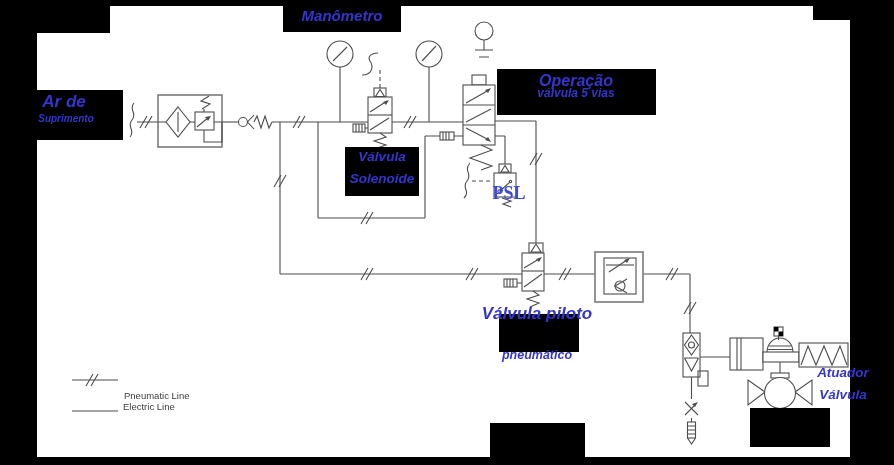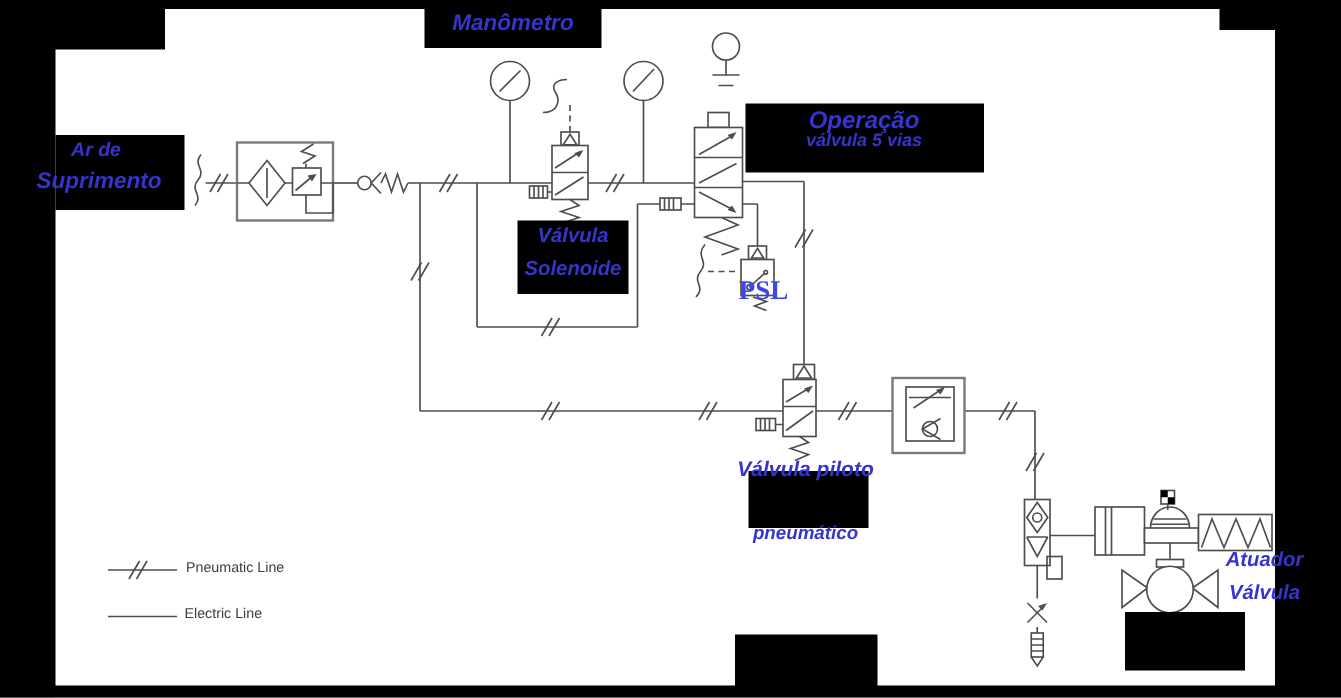--- a/index.html
+++ b/index.html
@@ -12,21 +12,21 @@
   .schematic .body{fill:#ffffff;}
   .schematic .grayframe{stroke:#7a7a7a;stroke-width:1.6;}
   .schematic .head{fill:currentColor;stroke:none;}
   .schematic .dashed{stroke-dasharray:4 3;}
   .schematic .blackfill{fill:#000;stroke:none;}
   .mask{position:absolute;background:var(--mask-black,#000);}
   .lbl{position:absolute;font-weight:bold;font-style:italic;color:var(--label-blue,#3535cd);
        white-space:nowrap;transform:translateX(-50%);line-height:1.1;z-index:5;}
   .lbl.plain{font-style:normal;color:var(--psl-blue,#3d49e0);}
   .legendtext{position:absolute;font-style:normal;font-weight:normal;color:var(--legend-text,#3d3d3d);
-       font-size:9.5px;white-space:nowrap;z-index:5;}
+       font-size:9.5px;white-space:nowrap;z-index:5;margin-top:17px;}
 </style>
 </head>
 <body>
 
 <div class="stage">
 
   <svg class="schematic" width="894" height="465" viewBox="0 0 894 465">
 
     <g>
       <path d="M137,122 H158 M272,122 H463 M280,122 V274 M280,274 H522 M544,274 H595
@@ -199,33 +199,33 @@
   <div class="mask" style="left:37px;top:90px;width:86px;height:50px;"></div>
   <div class="mask" style="left:283px;top:2px;width:118px;height:30px;"></div>
   <div class="mask" style="left:345px;top:147px;width:74px;height:49px;"></div>
   <div class="mask" style="left:497px;top:69px;width:159px;height:46px;"></div>
   <div class="mask" style="left:499px;top:314px;width:80px;height:38px;"></div>
   <div class="mask" style="left:490px;top:423px;width:95px;height:35px;"></div>
   <div class="mask" style="left:750px;top:408px;width:80px;height:39px;"></div>
 
   <div class="lbl" style="left:342px;top:8px;font-size:15px;">Manômetro</div>
 
-  <div class="lbl" style="left:64px;top:93px;font-size:13px;">Ar de</div>
-  <div class="lbl" style="left:66px;top:113px;font-size:15px;">Suprimento</div>
+  <div class="lbl" style="left:64px;top:93px;font-size:17px;">Ar de</div>
+  <div class="lbl" style="left:66px;top:113px;font-size:10px;">Suprimento</div>
 
   <div class="lbl" style="left:382px;top:150px;font-size:13.5px;">Válvula</div>
   <div class="lbl" style="left:382px;top:172px;font-size:13.5px;text-align:right;">Solenoide</div>
 
   <div class="lbl" style="left:576px;top:72px;font-size:16px;">Operação</div>
   <div class="lbl" style="left:576px;top:87px;font-size:12px;">válvula 5 vias</div>
 
   <div class="lbl plain" style="left:509px;top:184px;font-size:18px;font-family:Liberation Serif, serif;">PSL</div>
 
-  <div class="lbl" style="left:537px;top:305px;font-size:14px;">Válvula piloto</div>
+  <div class="lbl" style="left:537px;top:305px;font-size:17px;">Válvula piloto</div>
   <div class="lbl" style="left:537px;top:325px;font-size:12.5px;margin-top:24px;">pneumático</div>
 
   <div class="lbl" style="left:843px;top:366px;font-size:13.5px;">Atuador</div>
   <div class="lbl" style="left:843px;top:388px;font-size:13.5px;">Válvula</div>
 
   <div class="legendtext" style="left:124px;top:373px;">Pneumatic Line</div>
-  <div class="legendtext" style="left:123px;top:404px;">Electric Line</div>
+  <div class="legendtext" style="left:123px;top:384px;">Electric Line</div>
 
 </div>
 
 </body></html>

